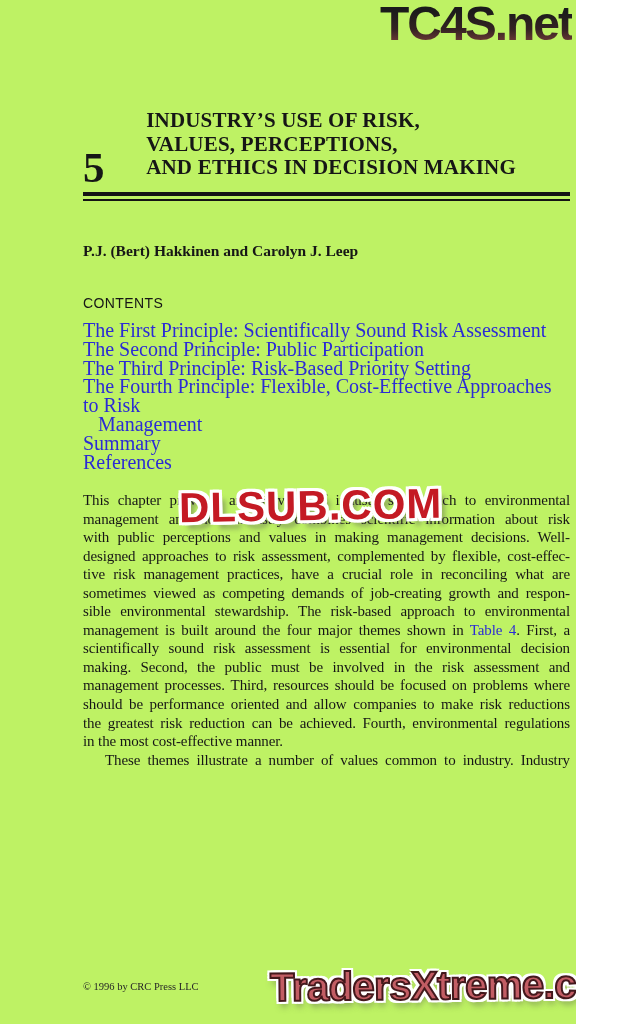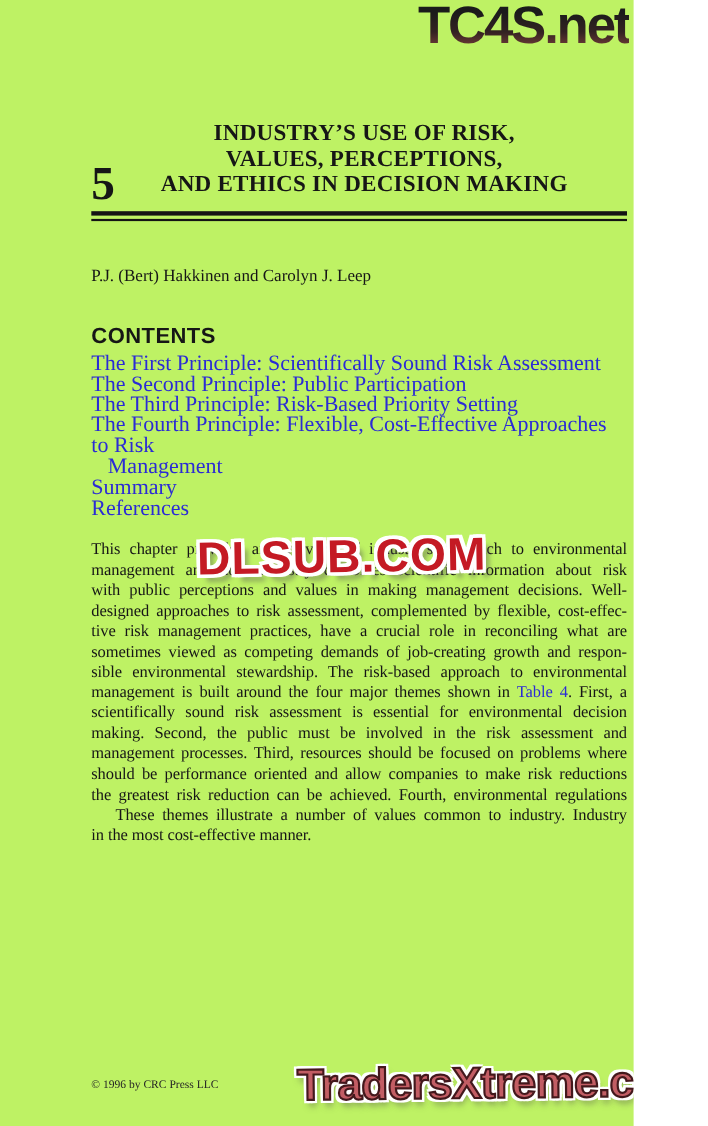--- a/index.html
+++ b/index.html
@@ -36,21 +36,21 @@
     left: 83px;
     top: 145px;
     font-size: 43px;
     line-height: 46px;
     font-weight: bold;
   }
   .chapter-title {
     position: absolute;
     top: 109px;
     right: 60px;
-    text-align: center;
+    text-align: left;
     font-weight: bold;
     font-size: 21px;
     line-height: 23.6px;
     letter-spacing: 0.2px;
     white-space: nowrap;
   }
   .double-rule {
     position: absolute;
     left: 83px;
     top: 192px;
@@ -58,30 +58,30 @@
     height: 3px;
     border-top: 4px solid #141414;
     border-bottom: 2px solid #141414;
   }
 
   
   .authors {
     position: absolute;
     left: 83px;
     top: 242px;
+    font-weight: bold;
+    font-size: 15.5px;
+  }
+  .contents-heading {
+    position: absolute;
+    left: 83px;
+    top: 295px;
+    font-family: "Liberation Sans", sans-serif;
     font-weight: normal;
-    font-size: 15.5px;
-  }
-  .contents-heading {
-    position: absolute;
-    left: 83px;
-    top: 295px;
-    font-family: "Liberation Sans", sans-serif;
-    font-weight: bold;
-    font-size: 20px;
+    font-size: 14px;
     letter-spacing: 0.4px;
   }
   .toc {
     position: absolute;
     left: 83px;
     top: 321px;
     width: 487px;
     font-size: 20px;
     line-height: 18.8px;
     color: var(--link, #2b2bd5);
@@ -187,22 +187,22 @@
       <div class="bl"><span>designed approaches to risk assessment, complemented by flexible, cost-effec-</span></div>
       <div class="bl"><span>tive risk management practices, have a crucial role in reconciling what are</span></div>
       <div class="bl"><span>sometimes viewed as competing demands of job-creating growth and respon-</span></div>
       <div class="bl"><span>sible environmental stewardship. The risk-based approach to environmental</span></div>
       <div class="bl"><span>management is built around the four major themes shown in </span><span class="inline-link">Table 4</span><span>. First, a</span></div>
       <div class="bl"><span>scientifically sound risk assessment is essential for environmental decision</span></div>
       <div class="bl"><span>making. Second, the public must be involved in the risk assessment and</span></div>
       <div class="bl"><span>management processes. Third, resources should be focused on problems where</span></div>
       <div class="bl"><span>should be performance oriented and allow companies to make risk reductions</span></div>
       <div class="bl"><span>the greatest risk reduction can be achieved. Fourth, environmental regulations</span></div>
+      <div class="bl last"><span>in the most cost-effective manner.</span></div>
       <div class="bl indent"><span>These themes illustrate a number of values common to industry. Industry</span></div>
-      <div class="bl last"><span>in the most cost-effective manner.</span></div>
     </div>
 
   <div class="dlsub">DLSUB.COM</div>
 
   <div class="copyright">© 1996 by CRC Press LLC</div>
 
   <div class="tradersxtreme">TradersXtreme.com</div>
 
 </div>
 

